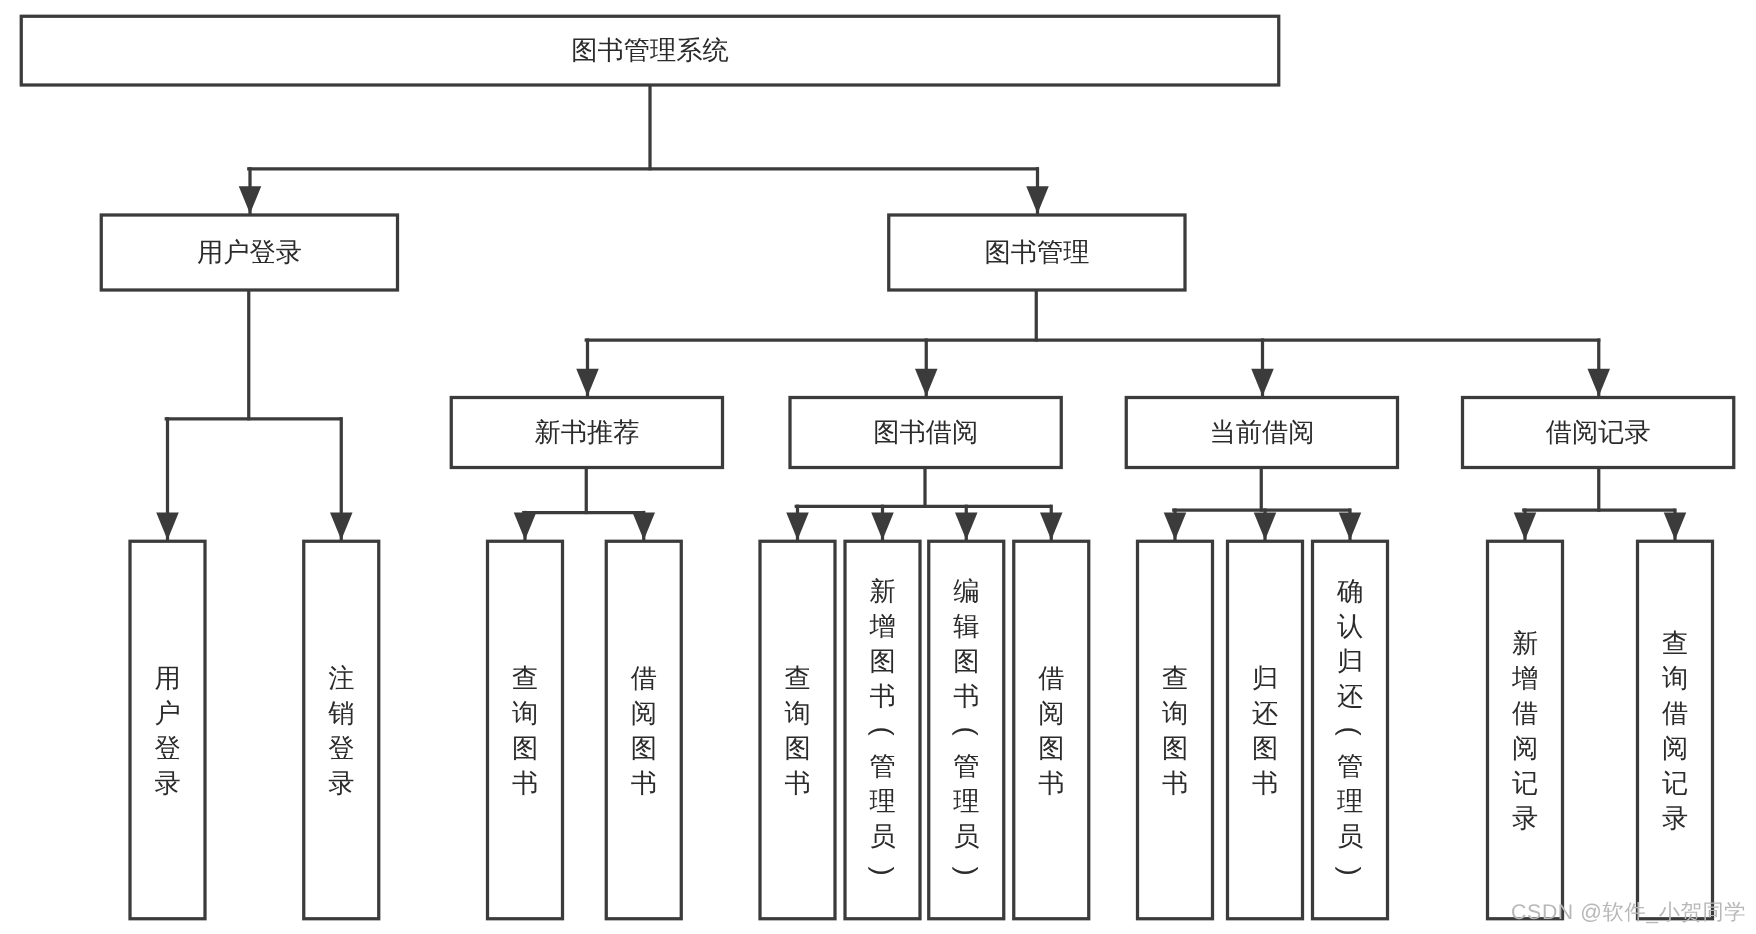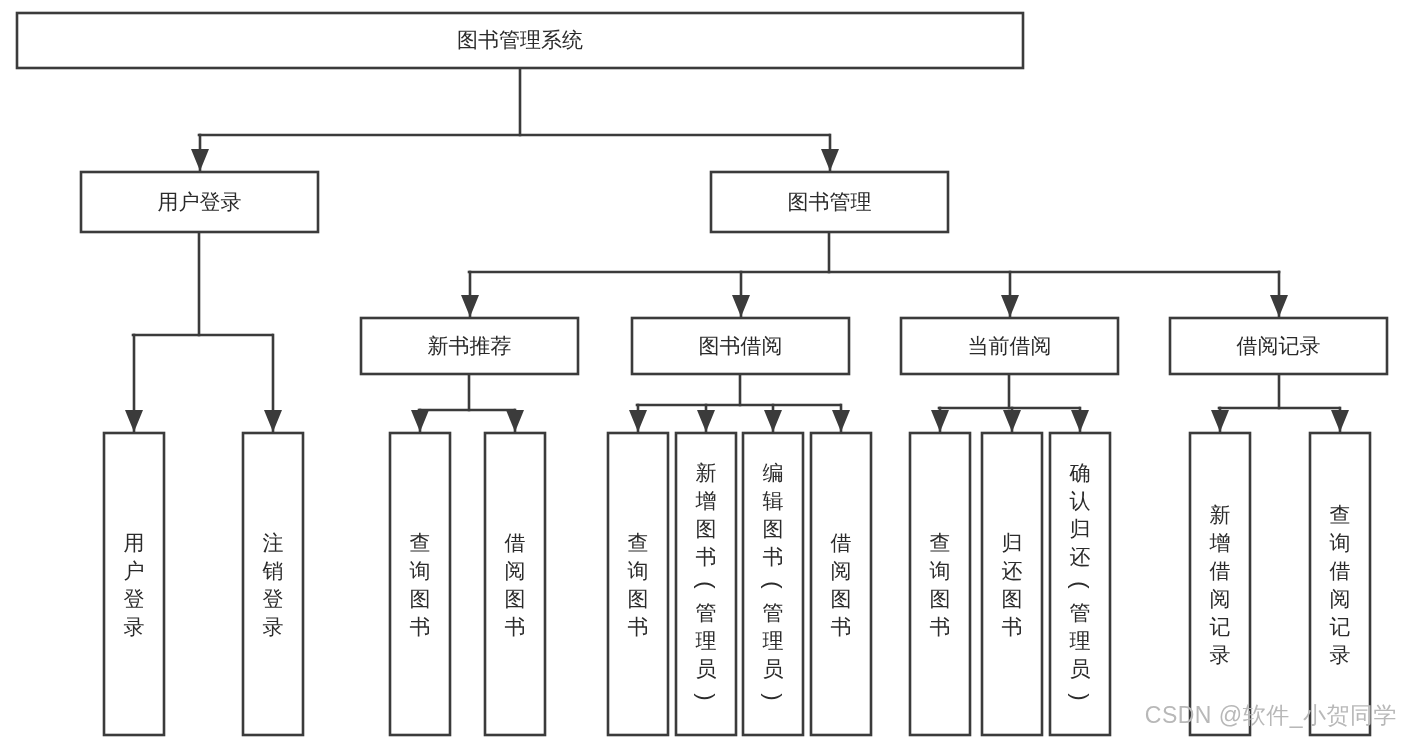--- a/index.html
+++ b/index.html
@@ -51,23 +51,23 @@
   }
   .node-label-vertical {
     fill: #2b2b2b;
     font-family: "Liberation Sans", "DejaVu Sans", sans-serif;
     font-size: 21px;
     text-anchor: middle;
   }
   .watermark {
     position: absolute;
     right: 8px;
-    bottom: 16px;
+    bottom: 6px;
     font-family: "Liberation Sans", "DejaVu Sans", sans-serif;
-    font-size: 23px;
+    font-size: 17px;
     color: #b8b8b8;
     letter-spacing: 0.5px;
     white-space: nowrap;
     pointer-events: none;
   }
 </style>
 </head>
 <body>
 
 <div id="diagram-root">

